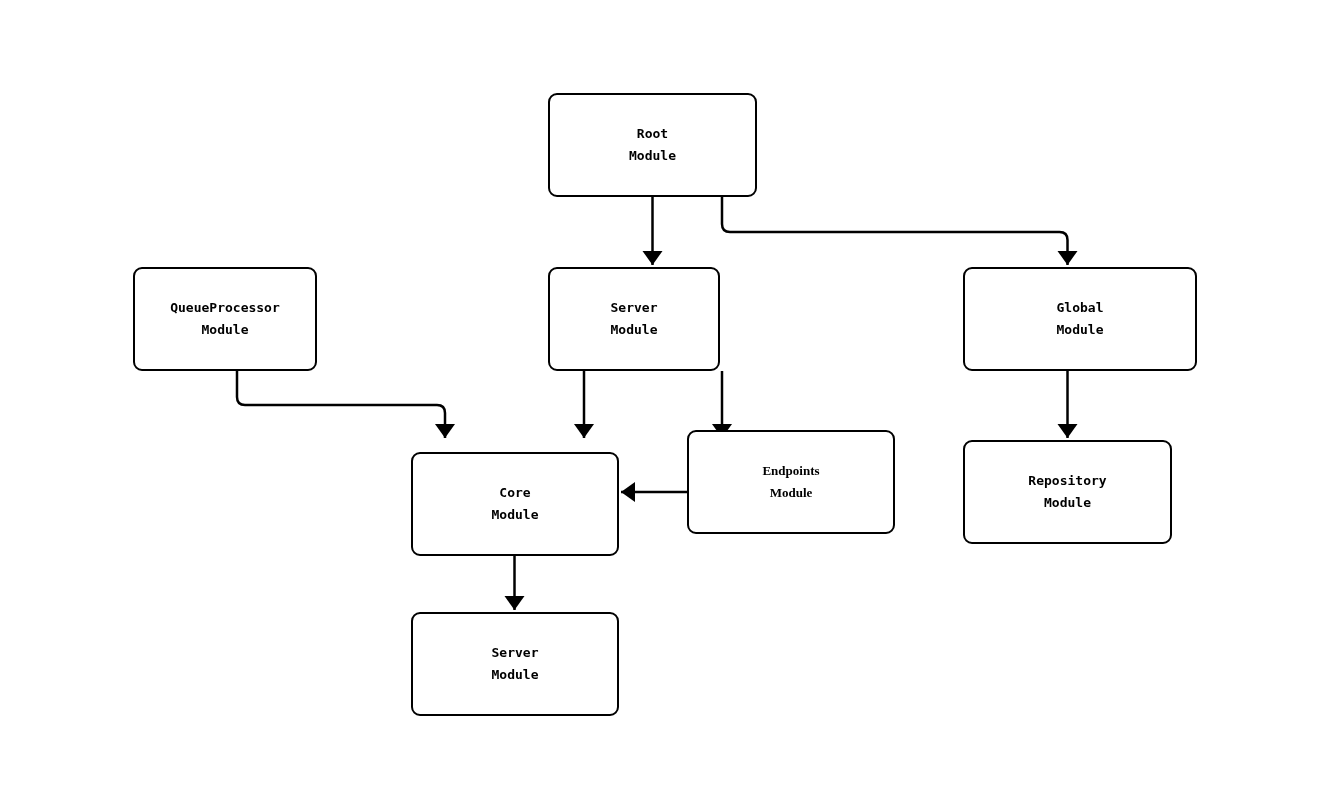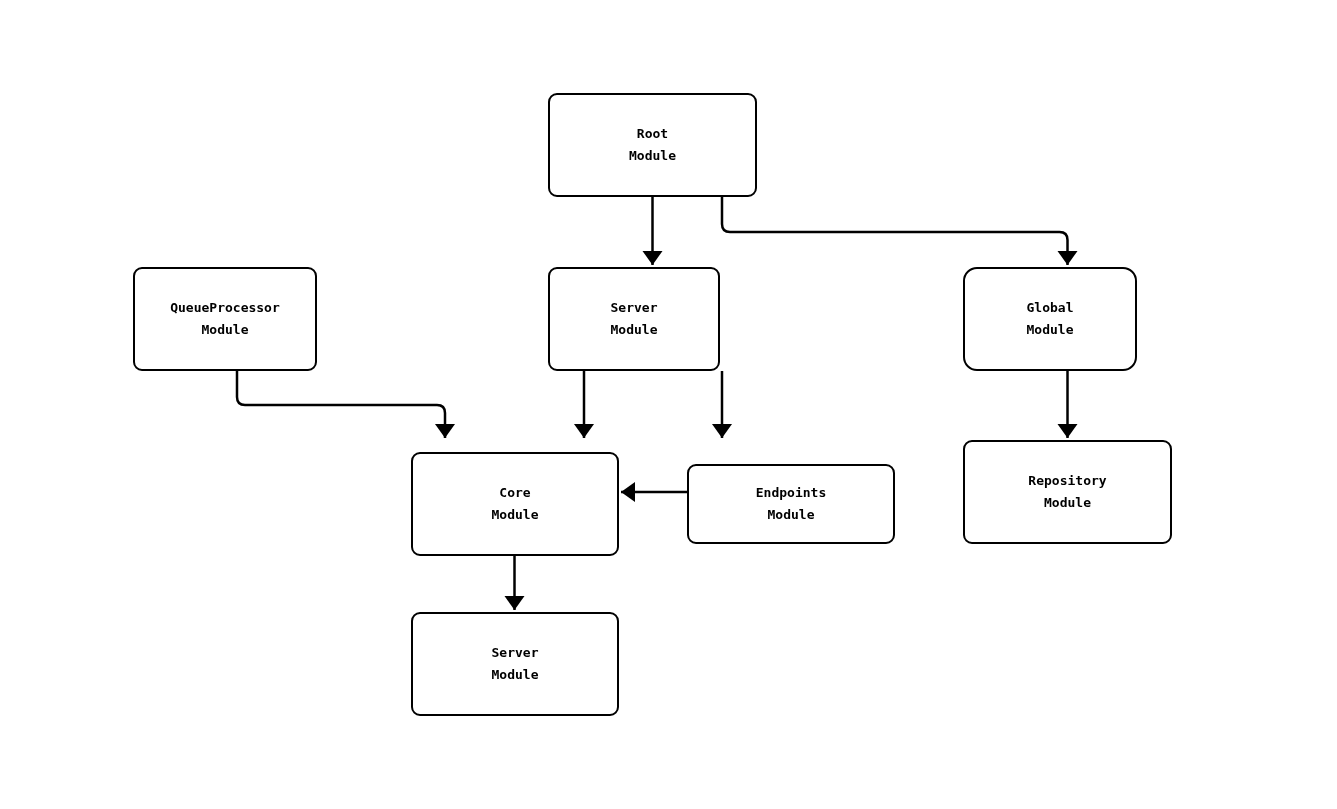--- a/index.html
+++ b/index.html
@@ -48,23 +48,23 @@
     font-size: 13px;
     line-height: 22px;
     color: var(--stroke, #000000);
     text-align: center;
     white-space: pre-line;
   }
   
   .n-root          { left: 548px; top:  93px; width: 209px; height: 104px; }
   .n-queueprocessor{ left: 133px; top: 267px; width: 184px; height: 104px; }
   .n-server        { left: 548px; top: 267px; width: 172px; height: 104px; }
-  .n-global        { left: 963px; top: 267px; width: 174px; height: 104px; border-radius: 14px; }
+  .n-global        { left: 963px; top: 267px; width: 234px; height: 104px; }
   .n-core          { left: 411px; top: 452px; width: 208px; height: 104px; }
-  .n-endpoints     { left: 687px; top: 464px; width: 208px; height: 80px; }
+  .n-endpoints     { left: 687px; top: 430px; width: 208px; height: 104px; font-family: Liberation Serif, serif; }
   .n-repository    { left: 963px; top: 440px; width: 209px; height: 104px; }
   .n-queue         { left: 411px; top: 612px; width: 208px; height: 104px; }
 </style>
 </head>
 <body>
 
 <div class="canvas">
 
   <svg class="edges-layer" width="1337" height="809" viewBox="0 0 1337 809" xmlns="http://www.w3.org/2000/svg">
     <defs>

